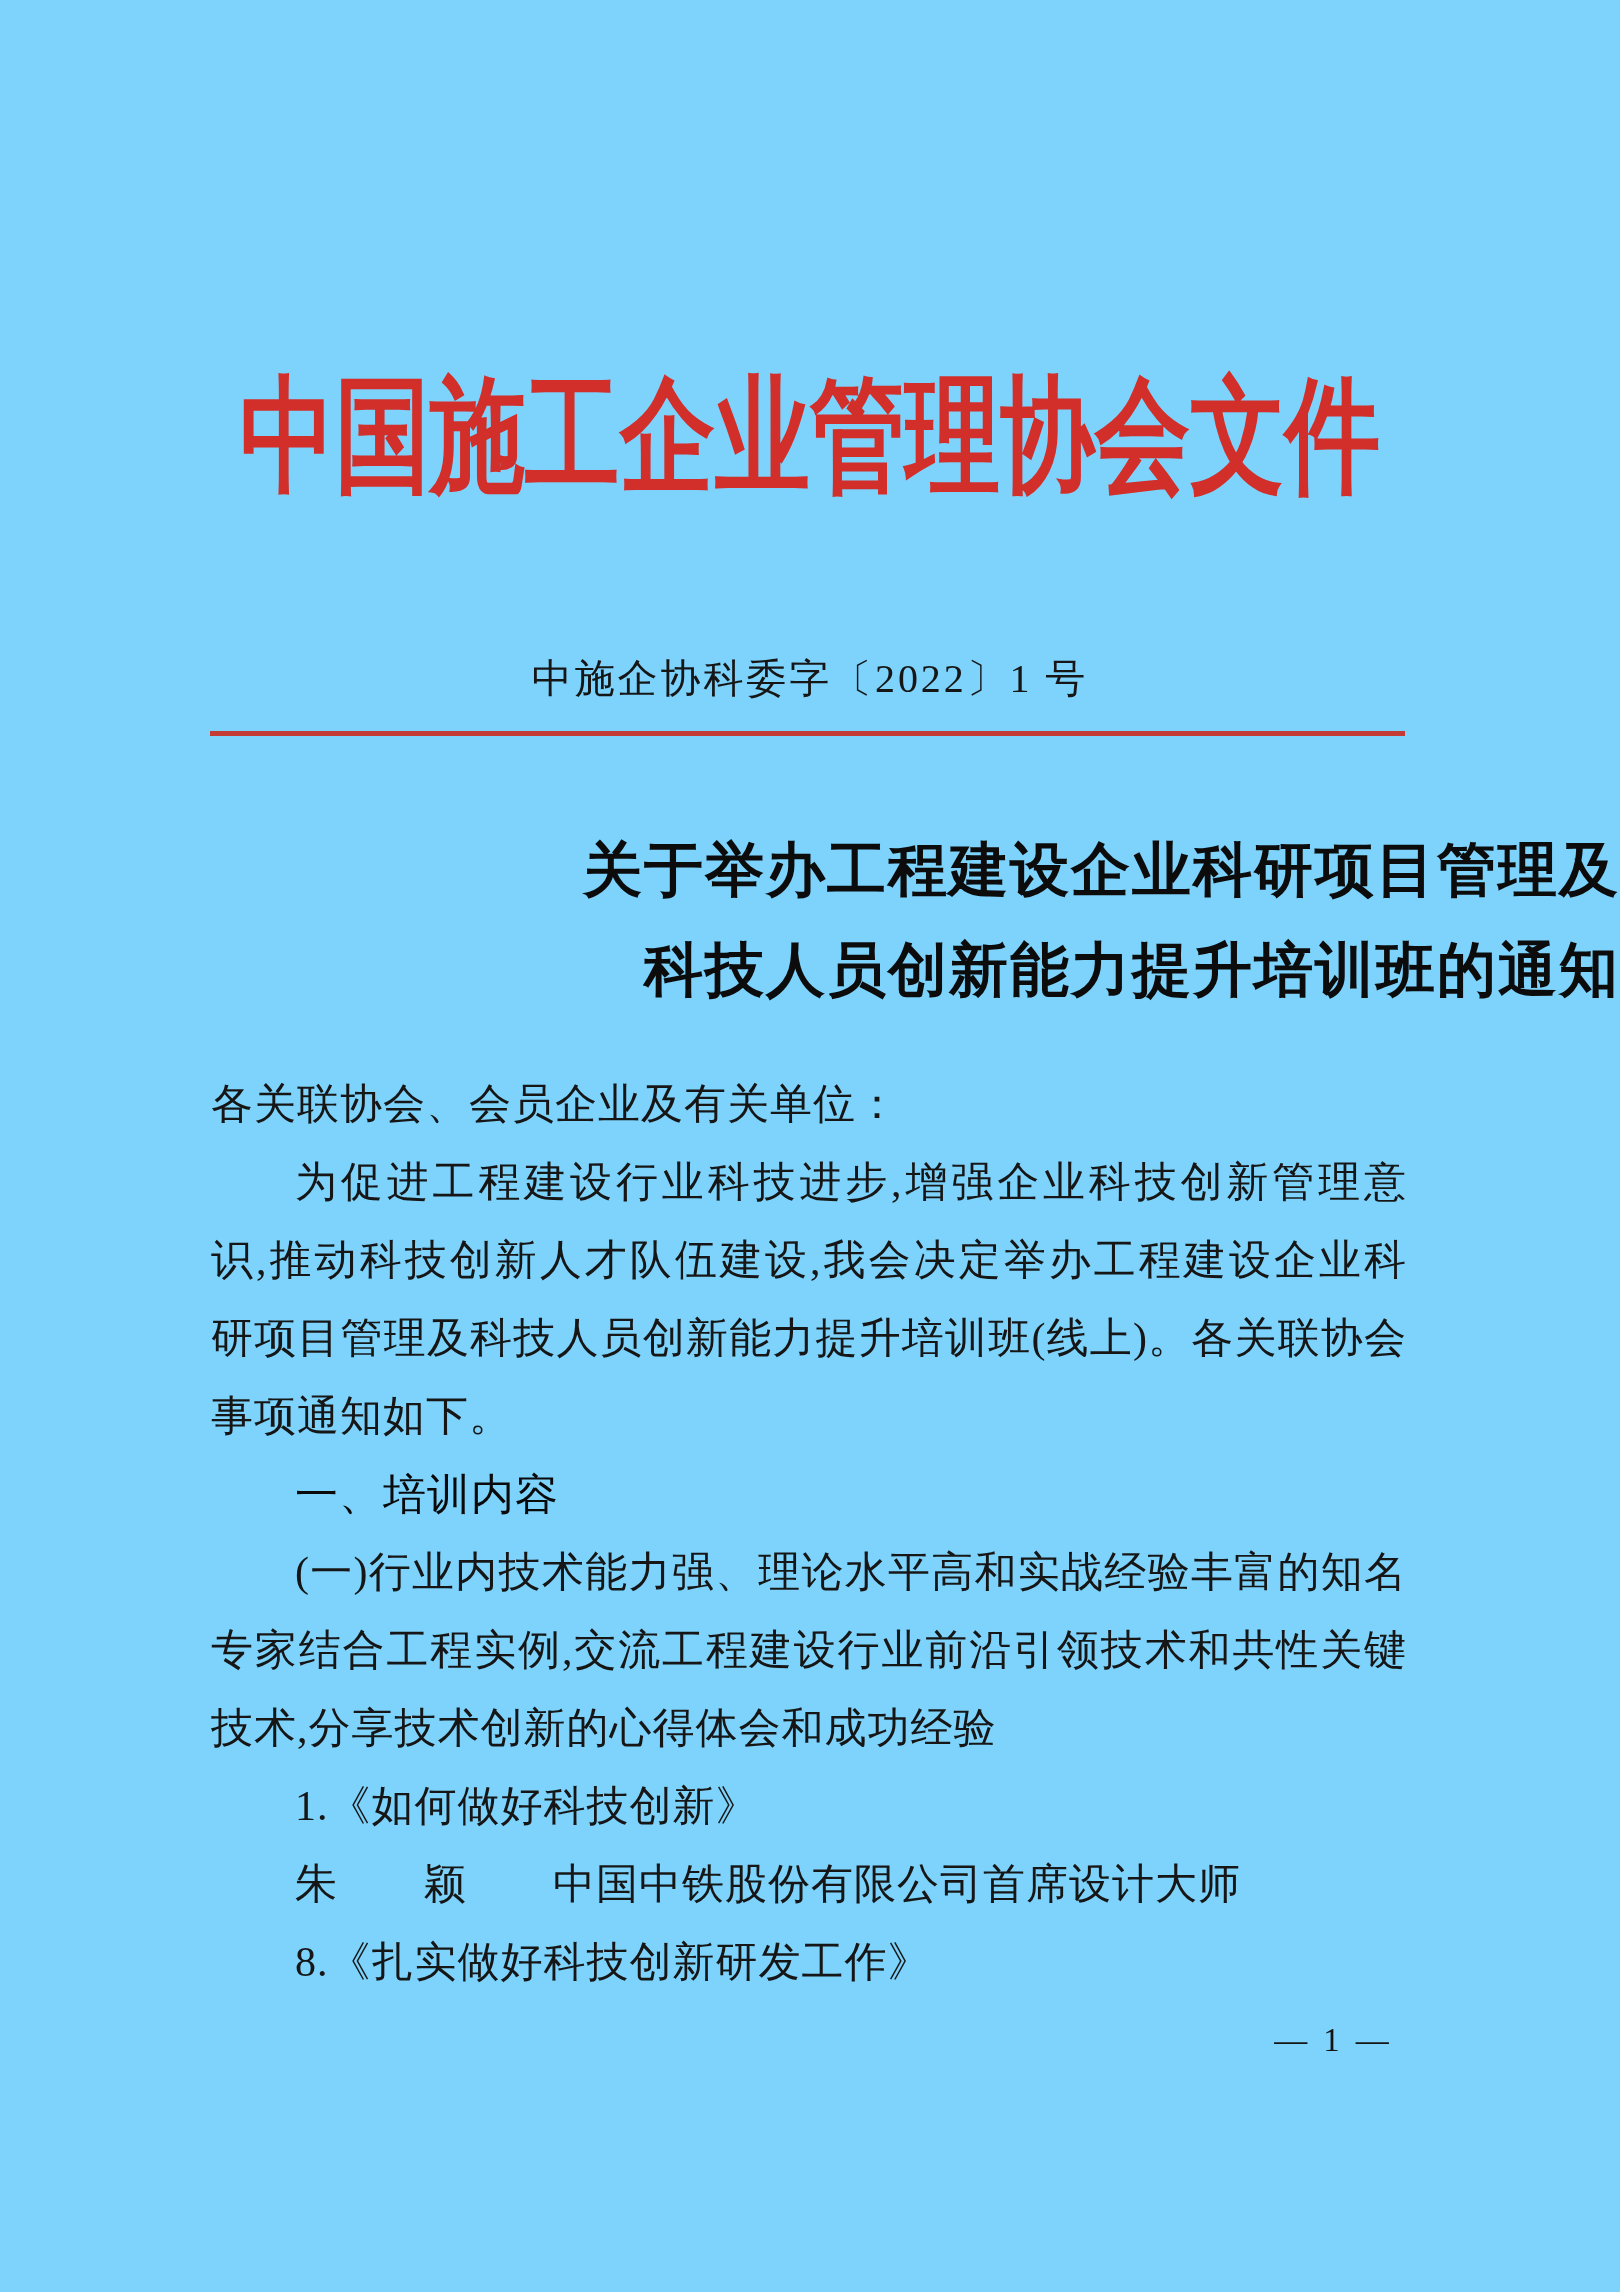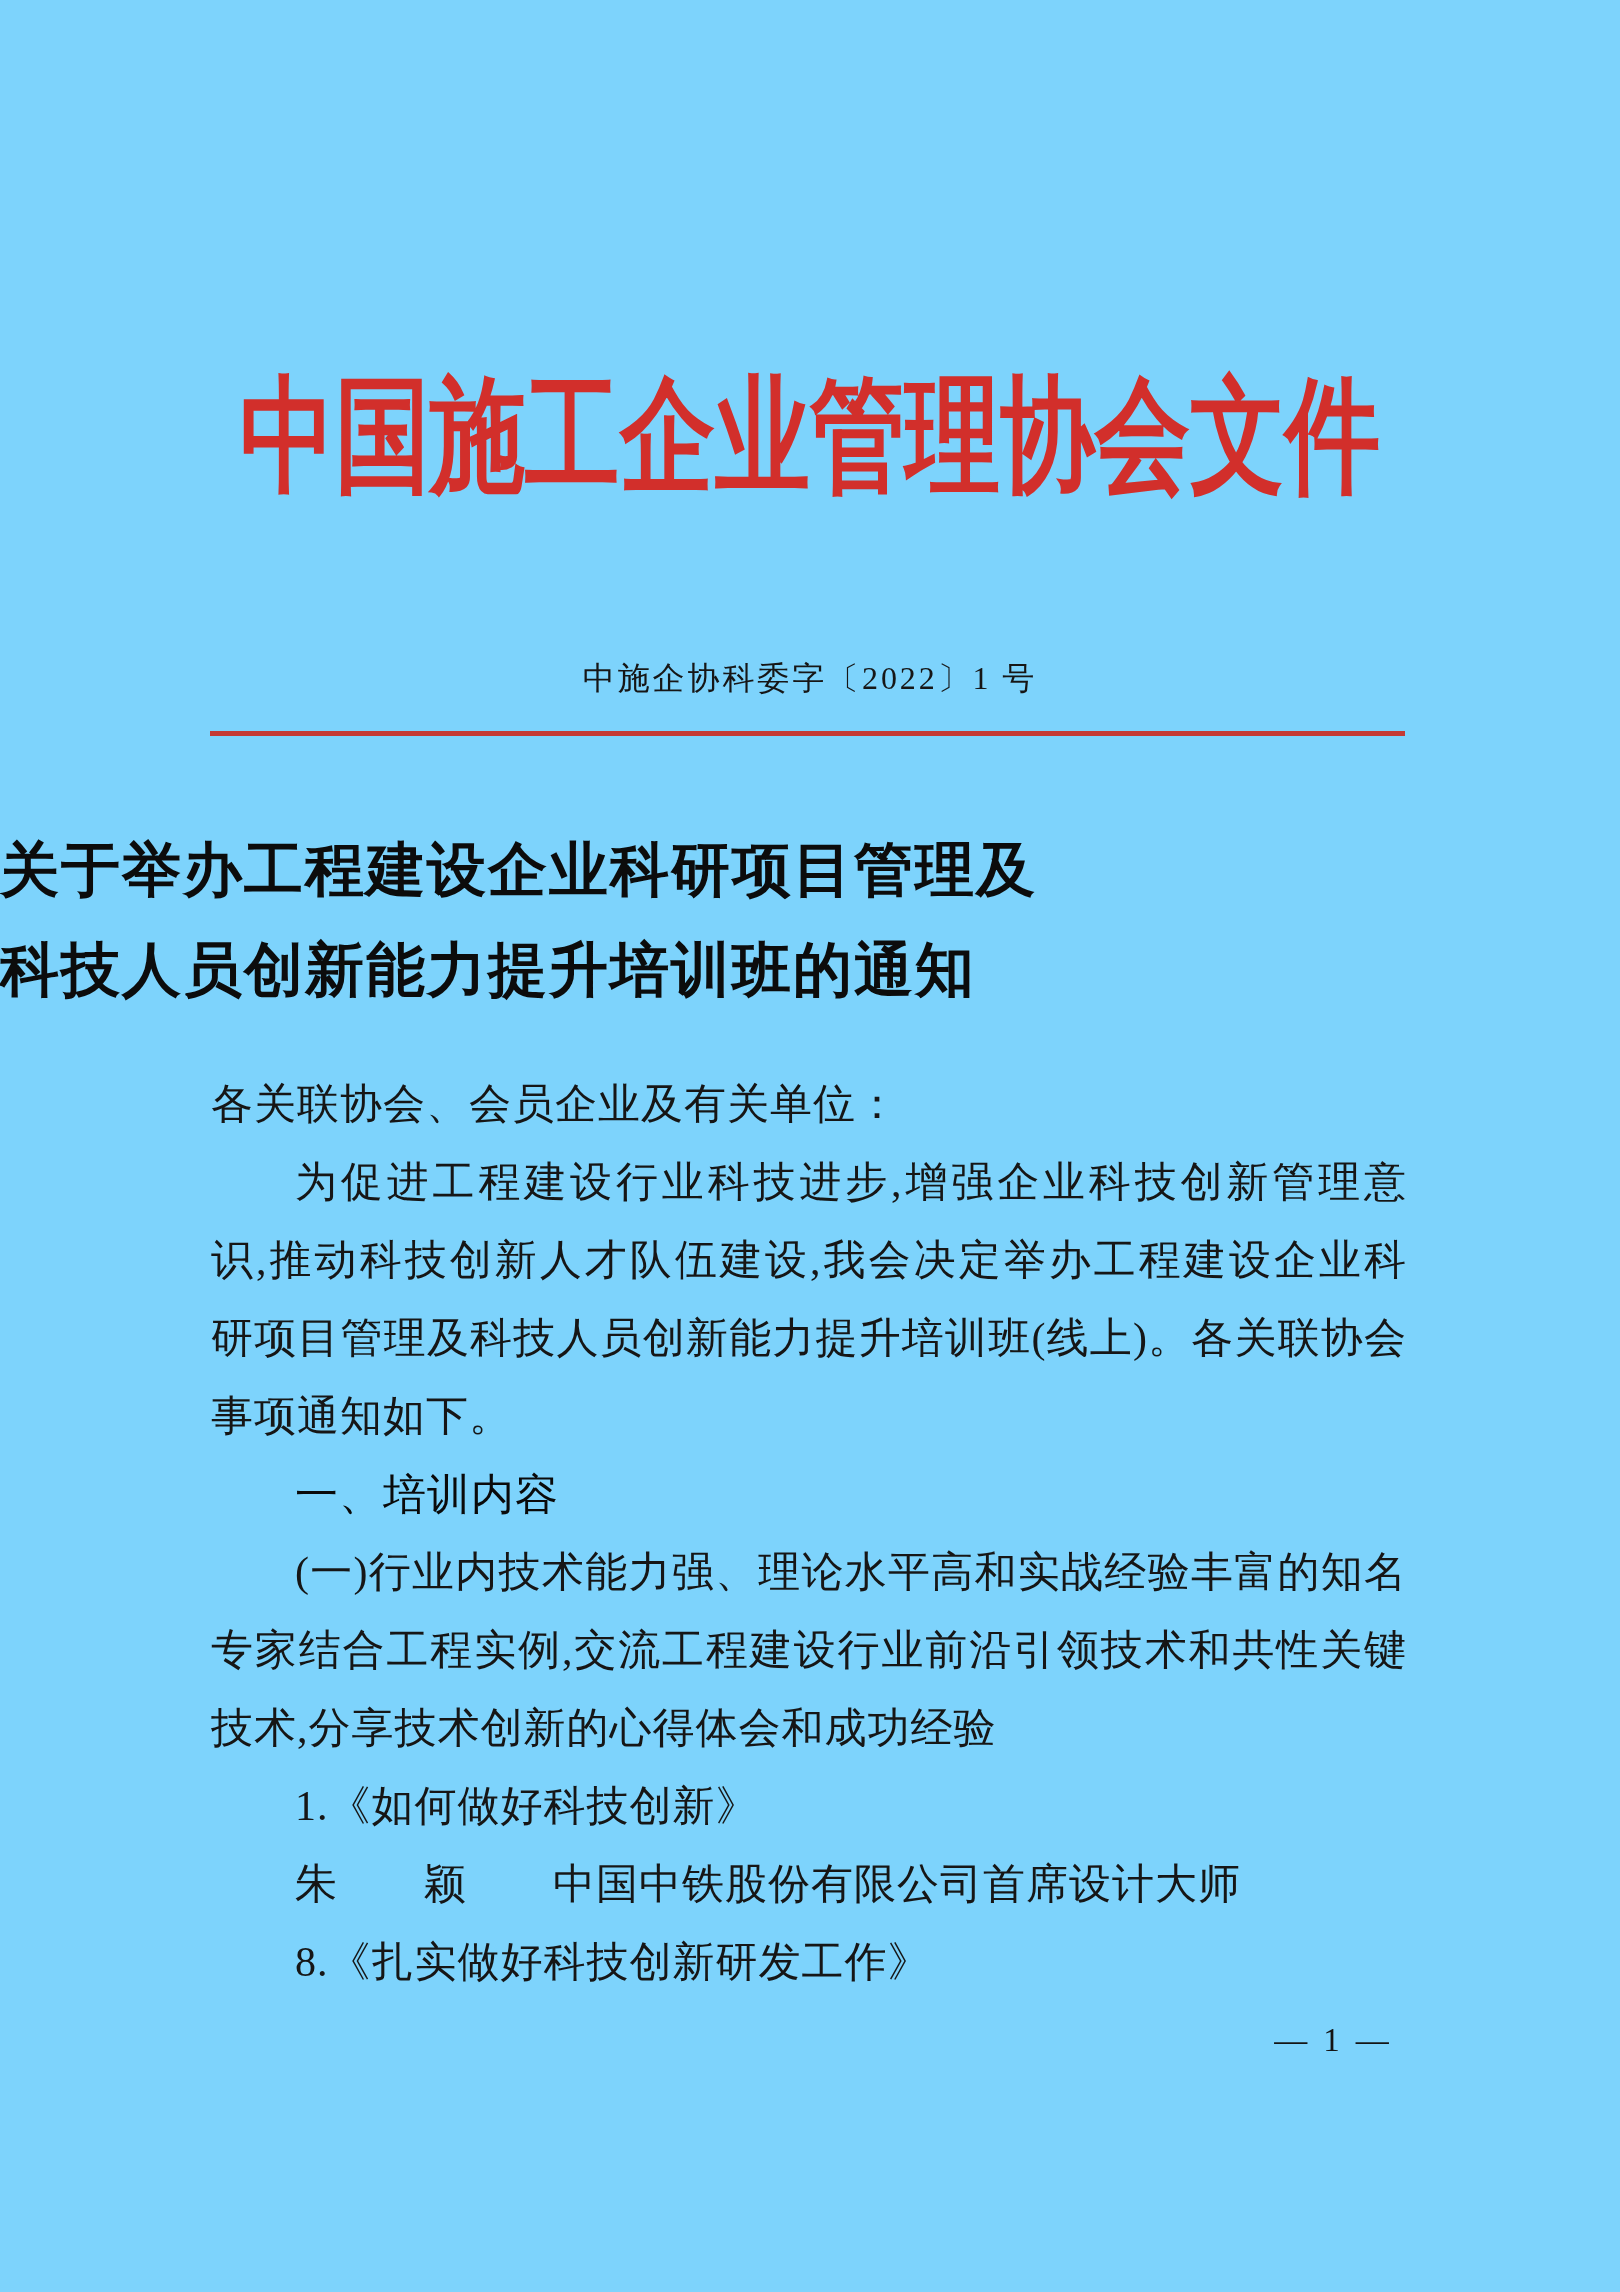--- a/index.html
+++ b/index.html
@@ -32,42 +32,42 @@
     transform-origin: 50% 0;
     white-space: nowrap;
   }
   
   .doc-number {
     position: absolute;
     top: 649px;
     left: 0;
     width: 100%;
     text-align: center;
-    font-size: 32px;
+    font-size: 40px;
     line-height: 59px;
     letter-spacing: 2.9px;
     color: #161616;
     white-space: nowrap;
   }
   
   .red-rule {
     position: absolute;
     top: 731px;
     left: 210px;
     width: 1195px;
     height: 4.9px;
     background: var(--rule-red, #c43a34);
   }
   
   .notice-title {
     position: absolute;
     top: 820px;
     left: 0;
     width: 100%;
-    text-align: left;
+    text-align: right;
     font-weight: bold;
     font-size: 59px;
     line-height: 100px;
     letter-spacing: 2px;
     color: #0c0c0c;
     white-space: nowrap;
   }
   
   .body-block {
     position: absolute;

